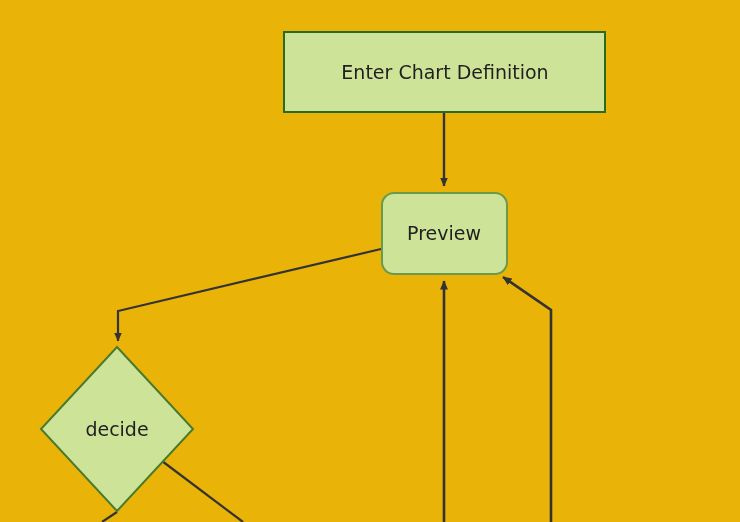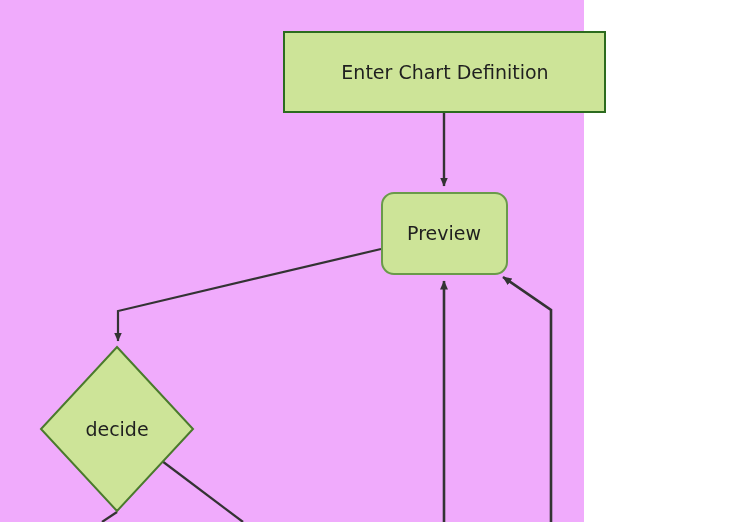--- a/index.html
+++ b/index.html
@@ -8,23 +8,23 @@
     background: #ffffff;
   }
   body {
     width: 740px;
     height: 522px;
     overflow: hidden;
     font-family: "DejaVu Sans", sans-serif;
   }
   #flowchart {
     position: relative;
-    width: 584px;
+    width: 740px;
     height: 522px;
-    background: #f0abfc;
+    background: #eab308;
   }
   #flow-svg {
     position: absolute;
     left: 0;
     top: 0;
     width: 740px;
     height: 522px;
   }
   .node-label {
     font-family: "DejaVu Sans", sans-serif;

